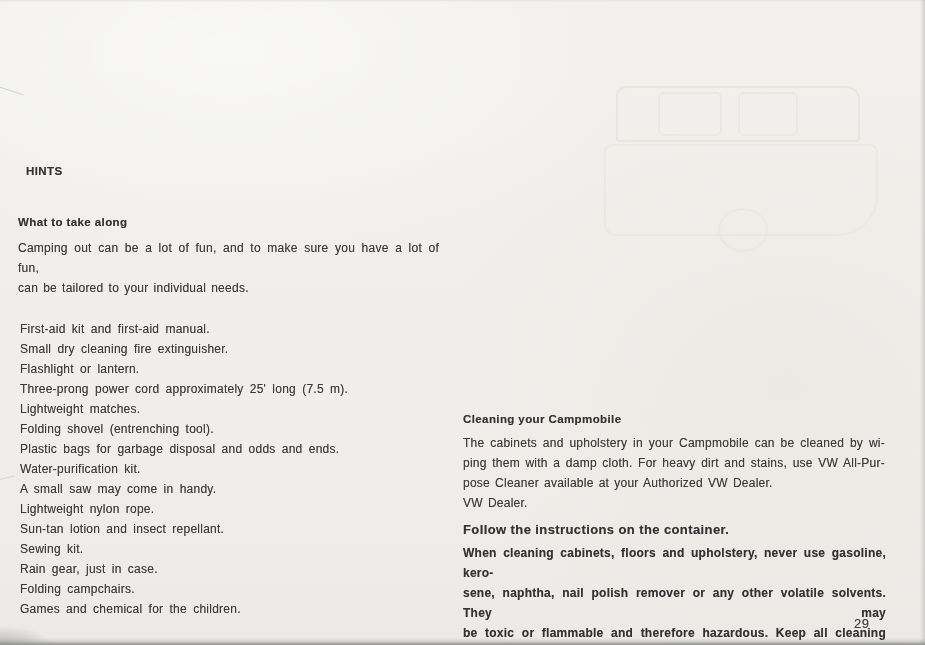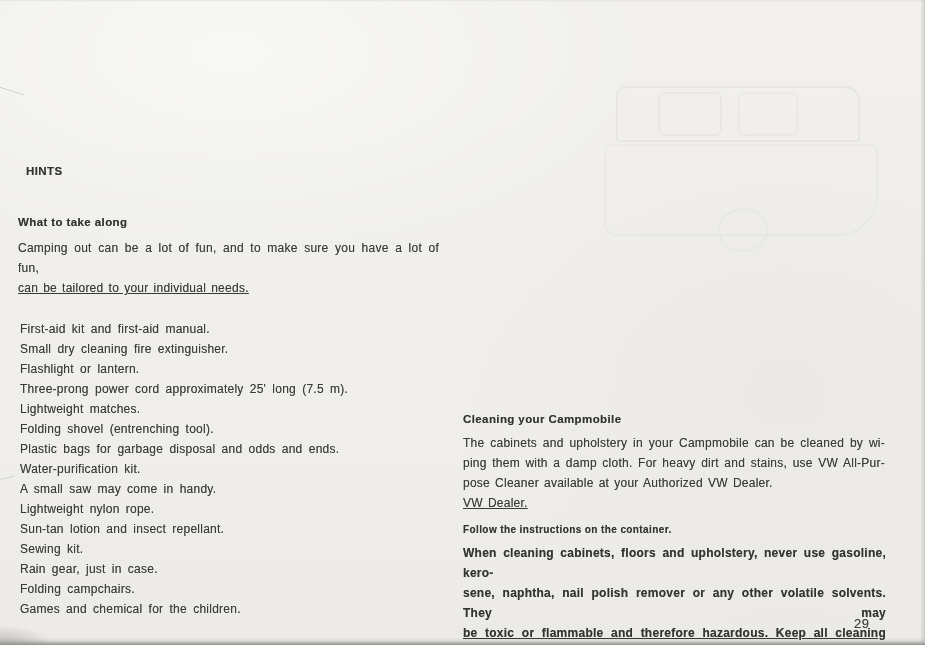--- a/index.html
+++ b/index.html
@@ -14,21 +14,21 @@
       linear-gradient(to bottom, #f1f0ec 0%, #efeeea 70%, #ebeae6 100%);
     font-family:"Liberation Sans", sans-serif;
     color:#3a3a3a;
     overflow:hidden;
   }
   .block { position:absolute; font-size:12px; line-height:20px; letter-spacing:0.25px; }
   .heading { font-weight:bold; font-size:11.5px; color:#333; letter-spacing:0.4px; }
   .soft { text-shadow:0 0 0.5px rgba(70,70,70,0.55); }
   .bold-text { font-weight:bold; color:#333; }
   .just .line { text-align:justify; text-align-last:justify; word-spacing:1.5px; }
-  .just .line:last-child { text-align-last:left;text-decoration:underline; }
+  .just .line:last-child { text-align-last:left; }
   .clean-para .line:nth-child(3),
   .clean-para .line:nth-child(4) { text-align-last:left; }
   .plain-list .line { word-spacing:2.6px; }
   .page-number { position:absolute; font-size:13px; letter-spacing:0.5px; color:#3f3f3f; }
 
   
   .bottom-shadow {
     position:absolute; left:0; right:0; bottom:0; height:7px;
     background:linear-gradient(to bottom, rgba(148,147,144,0) 0%, rgba(148,147,144,0.25) 45%, #90908d 100%);
   }
@@ -113,21 +113,21 @@
 
   <div class="block heading soft" style="left:463px; top:409px;">Cleaning your Campmobile</div>
 
   <div class="block just clean-para soft" style="left:463px; top:433px; width:422px;">
       <div class="line">The cabinets and upholstery in your Campmobile can be cleaned by wi-</div>
       <div class="line">ping them with a damp cloth. For heavy dirt and stains, use VW All-Pur-</div>
       <div class="line">pose Cleaner available at your Authorized VW Dealer.</div>
       <div class="line">VW Dealer.</div>
     </div>
 
-  <div class="block heading soft" style="left:463px; top:520px; font-size:10px;">Follow the instructions on the container.</div>
+  <div class="block heading soft" style="left:463px; top:520px; font-size:13px;">Follow the instructions on the container.</div>
 
   <div class="block just bold-text soft" style="left:463px; top:543px; width:423px;">
       <div class="line">When cleaning cabinets, floors and upholstery, never use gasoline, kero-</div>
       <div class="line">sene, naphtha, nail polish remover or any other volatile solvents. They may</div>
       <div class="line">be toxic or flammable and therefore hazardous. Keep all cleaning agents</div>
     </div>
 
   <div class="page-number soft" style="left:854px; top:616px;">29</div>
 
   <div class="right-edge"></div>

